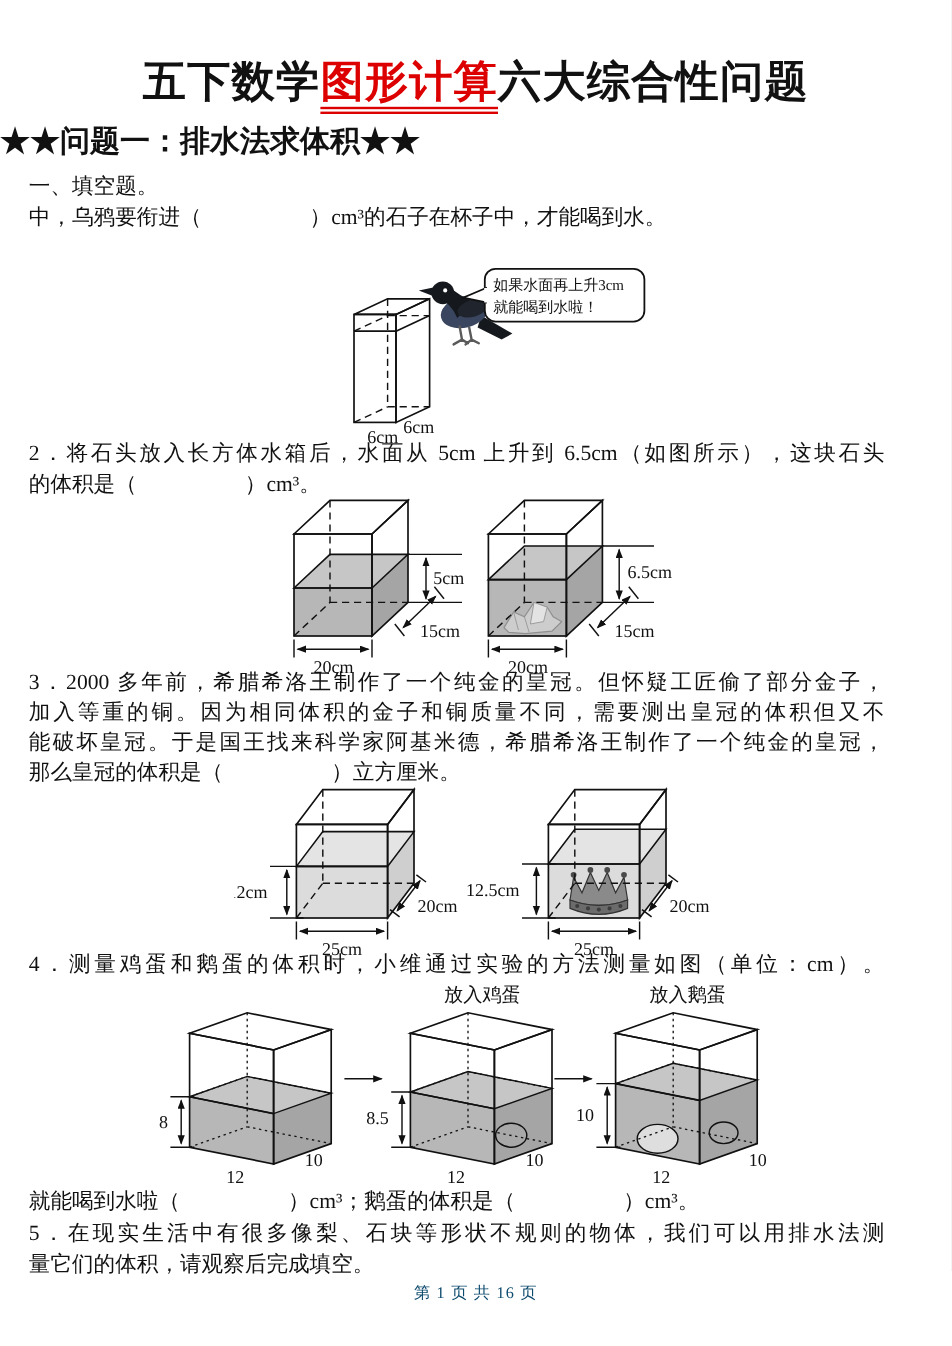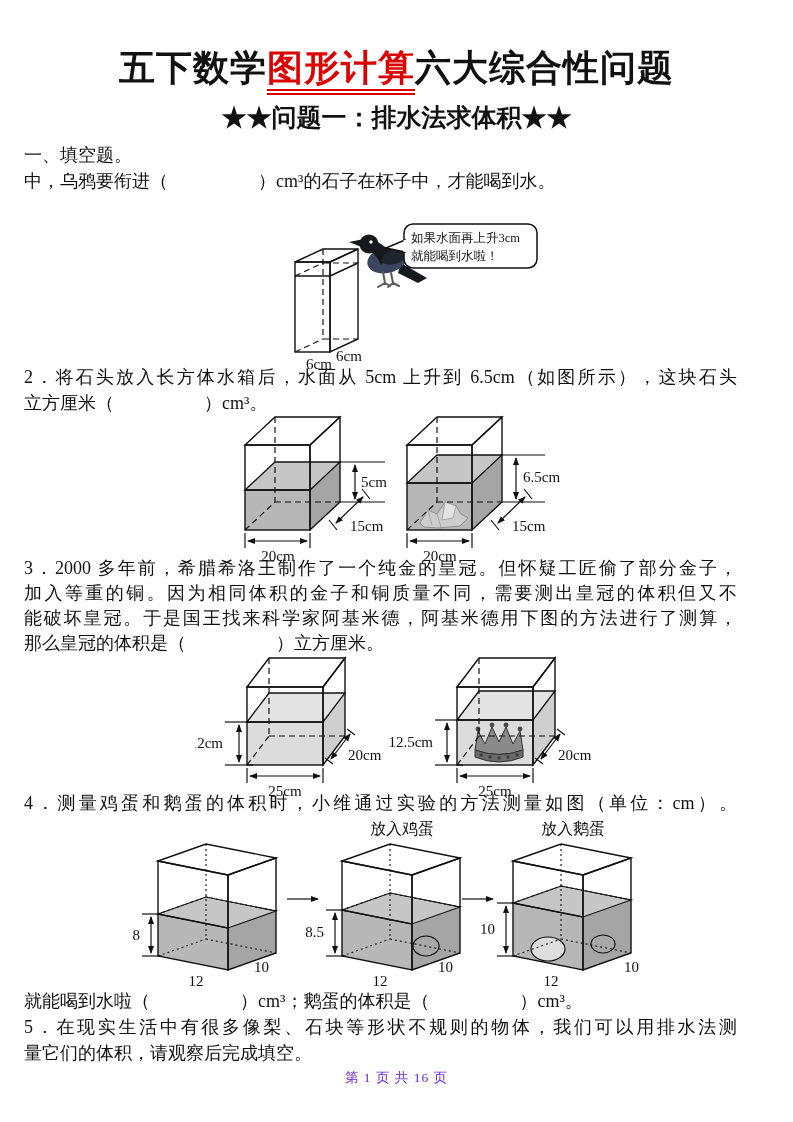--- a/index.html
+++ b/index.html
@@ -1,26 +1,26 @@
 <!DOCTYPE html>
 <html><head>
 <meta charset="utf-8">
 <style>
   html,body{margin:0;padding:0;background:#e8e8e8;}
   .page{position:relative;width:793px;height:1122px;margin:0 auto;background:#ffffff;
         font-family:"Liberation Serif","DejaVu Serif",serif;color:#111;overflow:hidden;}
   .abs{position:absolute;}
   .title{top:44px;left:0;width:100%;text-align:center;font-size:36px;font-weight:700;letter-spacing:1px;}
   .title .hl{color:#dd0000;border-bottom:6px double #dd0000;padding-bottom:1px;}
-  .subtitle{top:101px;left:0;width:100%;text-align:center;font-size:25px;font-weight:700;}
+  .subtitle{top:101px;left:0;width:100%;font-size:25px;font-weight:700;}
   .para{left:24px;width:713px;font-size:18px;line-height:26px;}
   .para .line{min-height:26px;}
   .para .line.j{text-align:justify;text-align-last:justify;}
   .lh25 .line{line-height:25px;min-height:25px;}
-  .footer{top:1069px;left:0;width:100%;text-align:center;font-size:13.5px;color:#6d28d9;letter-spacing:1px;}
+  .footer{top:1069px;left:0;width:100%;text-align:center;font-size:13.5px;color:#0c4a6e;letter-spacing:1px;}
   svg{display:block;}
   svg text{font-family:"Liberation Serif","DejaVu Serif",serif;fill:#111;}
   .s{fill:none;stroke:#111;stroke-width:1.4;}
   .d{fill:none;stroke:#111;stroke-width:1.2;stroke-dasharray:6,4;}
   .dot{fill:none;stroke:#111;stroke-width:1.1;stroke-dasharray:2,3;}
   .dim{fill:none;stroke:#111;stroke-width:1.2;}
   .lbl{font-size:15px;}
   .cap{font-size:16px;}
   .bub{font-size:12.5px;}
 </style>
@@ -73,21 +73,21 @@
       <rect x="121" y="3" width="133" height="44" rx="9" fill="#ffffff" stroke="#111" stroke-width="1.5"></rect>
       <polygon points="122,19 103,27 122,31" fill="#ffffff" stroke="#111" stroke-width="1.5"></polygon>
       <line x1="122" y1="19" x2="122" y2="31" stroke="#ffffff" stroke-width="3"></line>
       <text x="128" y="21" class="bub">如果水面再上升3cm</text>
       <text x="128" y="39" class="bub">就能喝到水啦！</text>
     </g>
   </svg>
 
   <div class="abs para" style="top:364px;">
     <div class="line j">2．将石头放入长方体水箱后，水面从 5cm 上升到 6.5cm（如图所示），这块石头</div>
-    <div class="line">立方厘米（　　　　　）cm³。</div>
+    <div class="line">的体积是（　　　　　）cm³。</div>
   </div>
 
   <svg class="abs" style="top:415px;left:190px;" width="410" height="152" viewBox="0 0 410 152">
     <defs>
       <marker id="f2a" markerWidth="9" markerHeight="8" refX="7" refY="3" orient="auto-start-reverse" markerUnits="userSpaceOnUse">
         <path d="M0,0 L8,3 L0,6 Z" fill="#111"></path>
       </marker>
     </defs>
 
     <g>
@@ -143,21 +143,21 @@
       <line x1="217" y1="118" x2="217" y2="133" class="dim"></line>
       <line x1="282" y1="118" x2="282" y2="133" class="dim"></line>
       <line x1="220" y1="126" x2="279" y2="126" class="dim" marker-start="url(#f2a)" marker-end="url(#f2a)"></line>
       <text x="250" y="146" text-anchor="middle" class="lbl">20cm</text>
     </g>
   </svg>
 
   <div class="abs para lh25" style="top:556px;">
     <div class="line j">3．2000 多年前，希腊希洛王制作了一个纯金的皇冠。但怀疑工匠偷了部分金子，</div>
     <div class="line j">加入等重的铜。因为相同体积的金子和铜质量不同，需要测出皇冠的体积但又不</div>
-    <div class="line j">能破坏皇冠。于是国王找来科学家阿基米德，阿基米德用下图的方法进行了测算，</div>
+    <div class="line j">能破坏皇冠。于是国王找来科学家阿基米德，希腊希洛王制作了一个纯金的皇冠，</div>
     <div class="line">那么皇冠的体积是（　　　　　）立方厘米。</div>
   </div>
 
   <svg class="abs" style="top:655px;left:195px;" width="410" height="146" viewBox="0 0 410 146">
     <defs>
       <marker id="f3a" markerWidth="9" markerHeight="8" refX="7" refY="3" orient="auto-start-reverse" markerUnits="userSpaceOnUse">
         <path d="M0,0 L8,3 L0,6 Z" fill="#111"></path>
       </marker>
     </defs>
 

